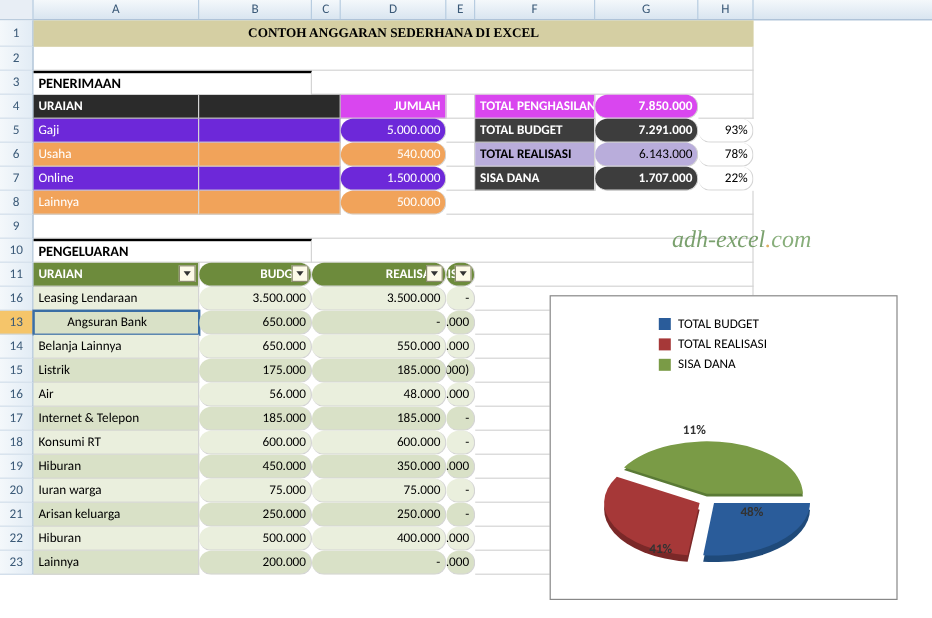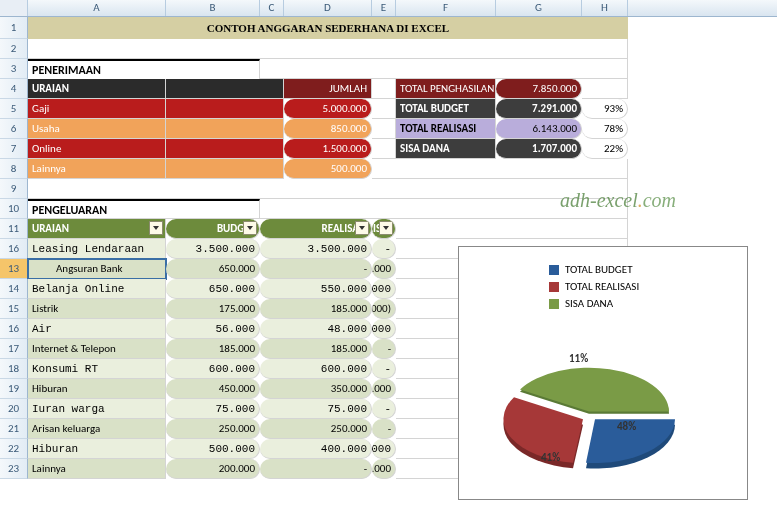--- a/index.html
+++ b/index.html
@@ -6,26 +6,26 @@
 body { font-family: Calibri, Arial, sans-serif; font-size: 11px; background: #fff; width: 777px; height: 515px; overflow: hidden; position: relative; }
 .grid { display: grid; grid-template-columns: 28px 138px 94px 24px 88px 24px 100px 86px 46px; }
 .col-headers { display: grid; grid-template-columns: 28px 138px 94px 24px 88px 24px 100px 86px 46px; background: linear-gradient(#f4f8fb,#d9e5f0); border-bottom: 1px solid #9db6cf; height: 17px; }
 .col-headers div { border-right: 1px solid #b7cce0; text-align: center; color: #3b5a78; font-size: 11px; padding-top:1px; cursor: pointer; }
 .col-headers div:first-child { background: #e8eef5; }
 .row-head { background: linear-gradient(90deg,#f4f8fb,#e2ecf5); border-right: 1px solid #9db6cf; border-bottom: 1px solid #c9d8e6; text-align: center; color: #3b5a78; font-size: 11px; display:flex; align-items:center; justify-content:center; cursor: pointer; }
 .cell { border-right: 1px solid #d4d4d4; border-bottom: 1px solid #d4d4d4; padding: 2px 4px; height: 20px; display:flex; align-items:center; overflow:hidden; white-space:nowrap; }
 .title-row .cell { background: #d5cfa3; font-weight: bold; justify-content: center; border:none; height:22px;font-family:Liberation Serif, serif; }
 .section-head { background: #fff; font-weight: bold; font-size:12px; }
 .black-head { background: #2b2b2b; color: #fff; font-weight: bold; }
-.orange-head { background: #7f1d1d; color: #fff; font-weight: normal; justify-content: flex-end; }
-.orange-a { background: #b91c1c; color: #fff; }
+.orange-head { background: #d946ef; color: #fff; font-weight: bold; justify-content: flex-end; }
+.orange-a { background: #6d28d9; color: #fff; }
 .orange-b { background: #f1a35a; color: #fff; }
 .green-head { background: #6d8b3c; color: #fff; font-weight: bold; position:relative; }
 .green-a { background: #d9e1c7; }
-.green-b { background: #eaefdd; font-family: Liberation Mono, monospace; }
+.green-b { background: #eaefdd; }
 .purple { background: #b9addb; font-weight: bold; }
 .gray-dk { background: #3d3d3d; color: #fff; font-weight: bold; }
 .num { justify-content: flex-end; border-radius: 10px; }
 .selected-row .row-head { background: #f5c56a; }
 .selected-cell { outline: 2px solid #3a6ea5; outline-offset:-1px;padding-left:28px; }
 .filter-btn { position:absolute; right:2px; top:2px; width:14px; height:14px; background:#fdfae8; border:1px solid #8b8b6f; display:flex; align-items:center; justify-content:center; }
 .filter-btn::after { content:''; border-left:3px solid transparent; border-right:3px solid transparent; border-top:4px solid #333; }
 .watermark { position:absolute; left:560px; top:189px; font-family: Georgia, serif; font-size:20px; color:#5a8a4a; font-style:italic; opacity:0.8; pointer-events:none; }
 .watermark .dot { color:#d49a3a; }
 .chart-box { position:absolute; left:458px; top:246px; width:290px; height:254px; background:#fff; border:1px solid #888; }
@@ -85,21 +85,21 @@
   <div class="cell"></div>
   <div class="cell gray-dk">TOTAL BUDGET</div>
   <div class="cell gray-dk num">7.291.000</div>
   <div class="cell num">93%</div>
 </div>
 
 <div class="grid">
   <div class="row-head">6</div>
   <div class="cell orange-b">Usaha</div>
   <div class="cell orange-b" style="grid-column:span 2"></div>
-  <div class="cell orange-b num">850.000</div>
+  <div class="cell orange-b num">540.000</div>
   <div class="cell"></div>
   <div class="cell purple">TOTAL REALISASI</div>
   <div class="cell purple num" style="font-weight:normal">6.143.000</div>
   <div class="cell num">78%</div>
 </div>
 
 <div class="grid">
   <div class="row-head">7</div>
   <div class="cell orange-a">Online</div>
   <div class="cell orange-a" style="grid-column:span 2"></div>
@@ -162,21 +162,21 @@
     <div class="grid selected-row">
       <div class="row-head">13</div>
       <div class="cell green-a selected-cell">Angsuran Bank</div>
       <div class="cell green-a num">650.000</div>
       <div class="cell green-a num" style="grid-column:span 2">-</div>
       <div class="cell green-a num">650.000</div>
       <div class="cell" style="grid-column:span 3"></div>
     </div>
     <div class="grid">
       <div class="row-head">14</div>
-      <div class="cell green-b">Belanja Online</div>
+      <div class="cell green-b">Belanja Lainnya</div>
       <div class="cell green-b num">650.000</div>
       <div class="cell green-b num" style="grid-column:span 2">550.000</div>
       <div class="cell green-b num">100.000</div>
       <div class="cell" style="grid-column:span 3"></div>
     </div>
     <div class="grid">
       <div class="row-head">15</div>
       <div class="cell green-a">Listrik</div>
       <div class="cell green-a num">175.000</div>
       <div class="cell green-a num" style="grid-column:span 2">185.000</div>

